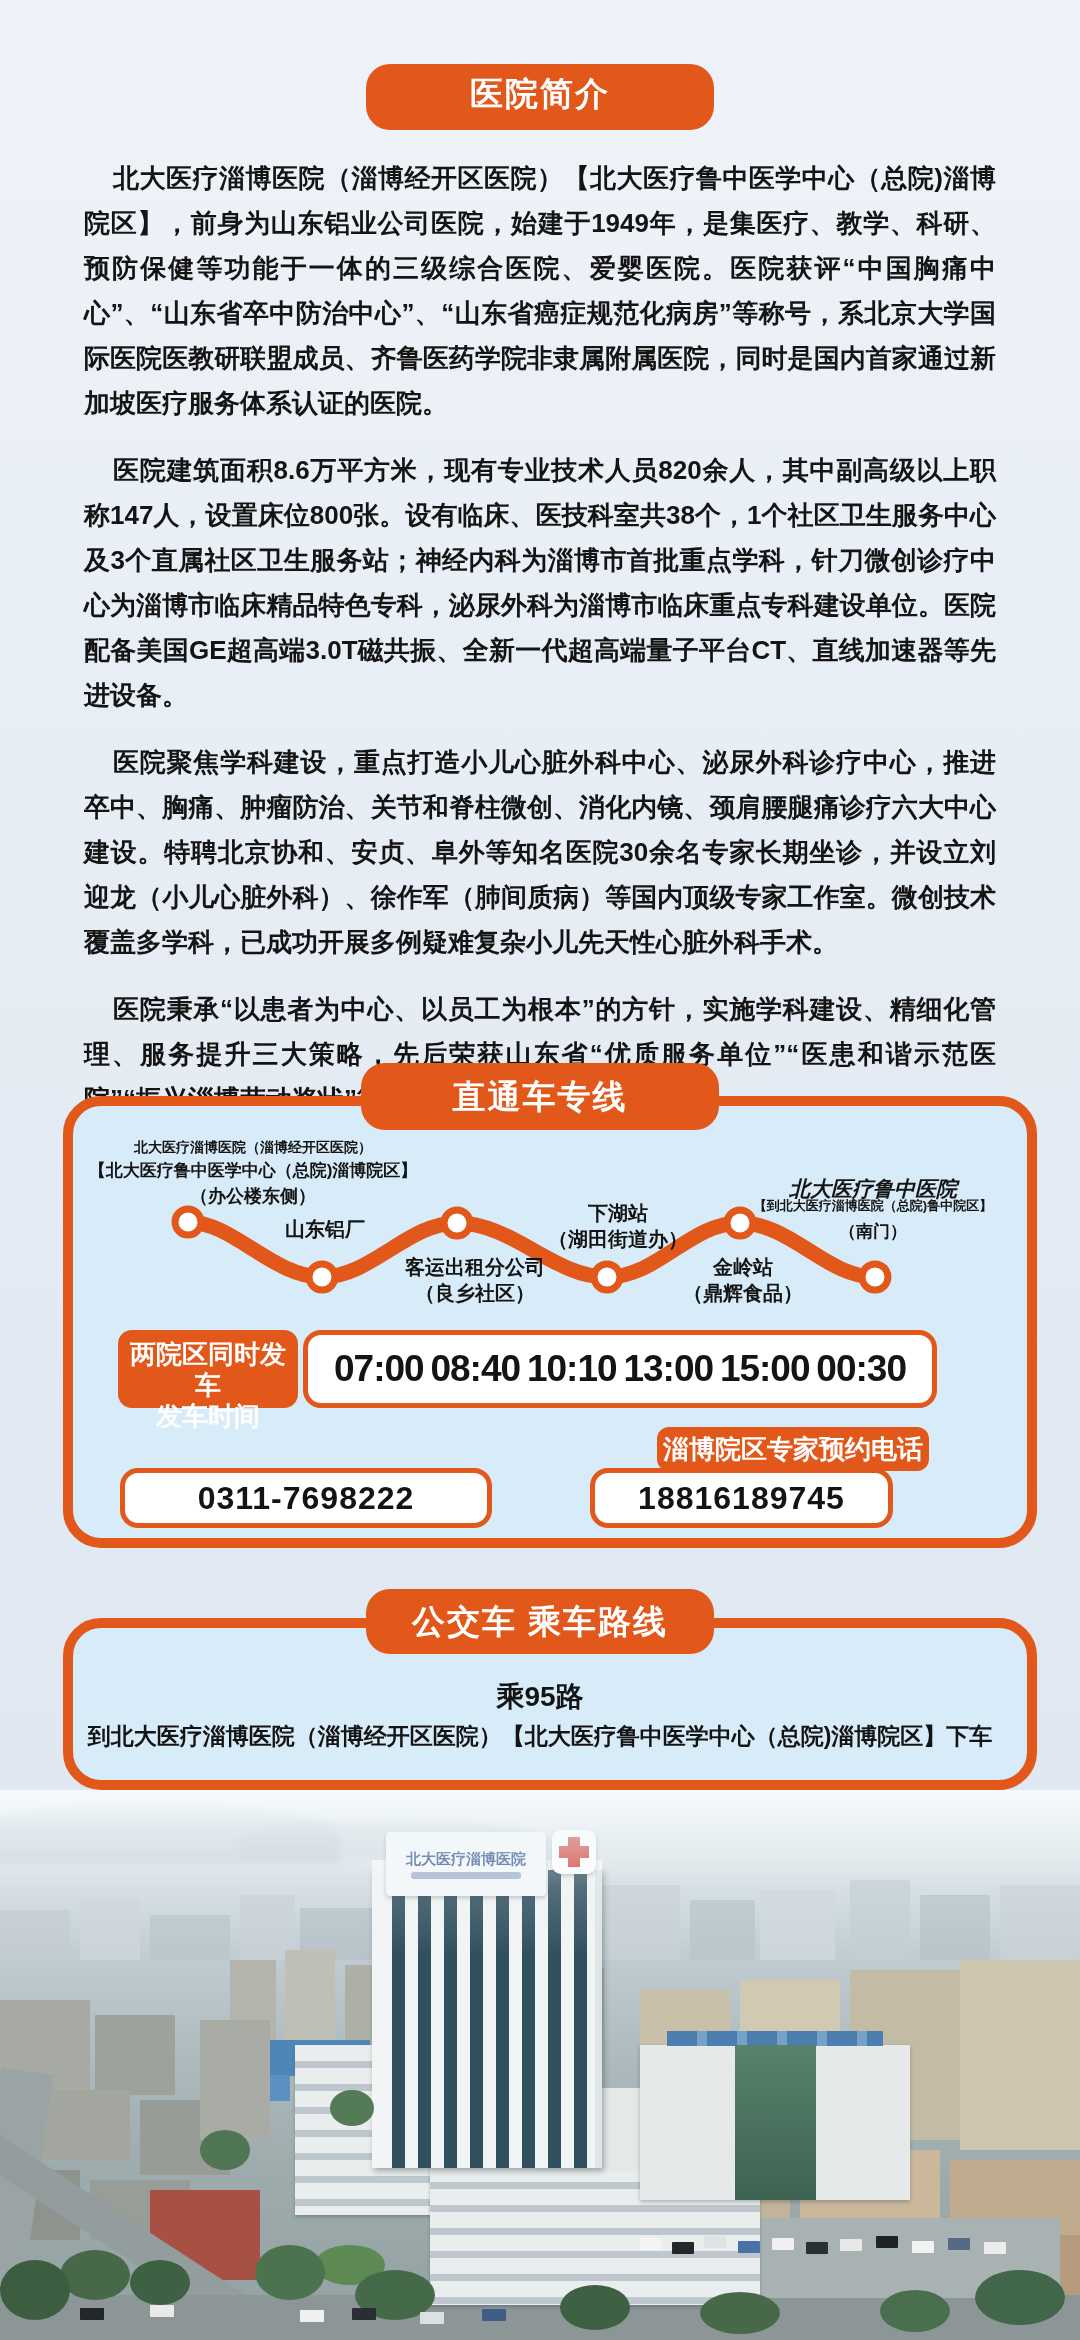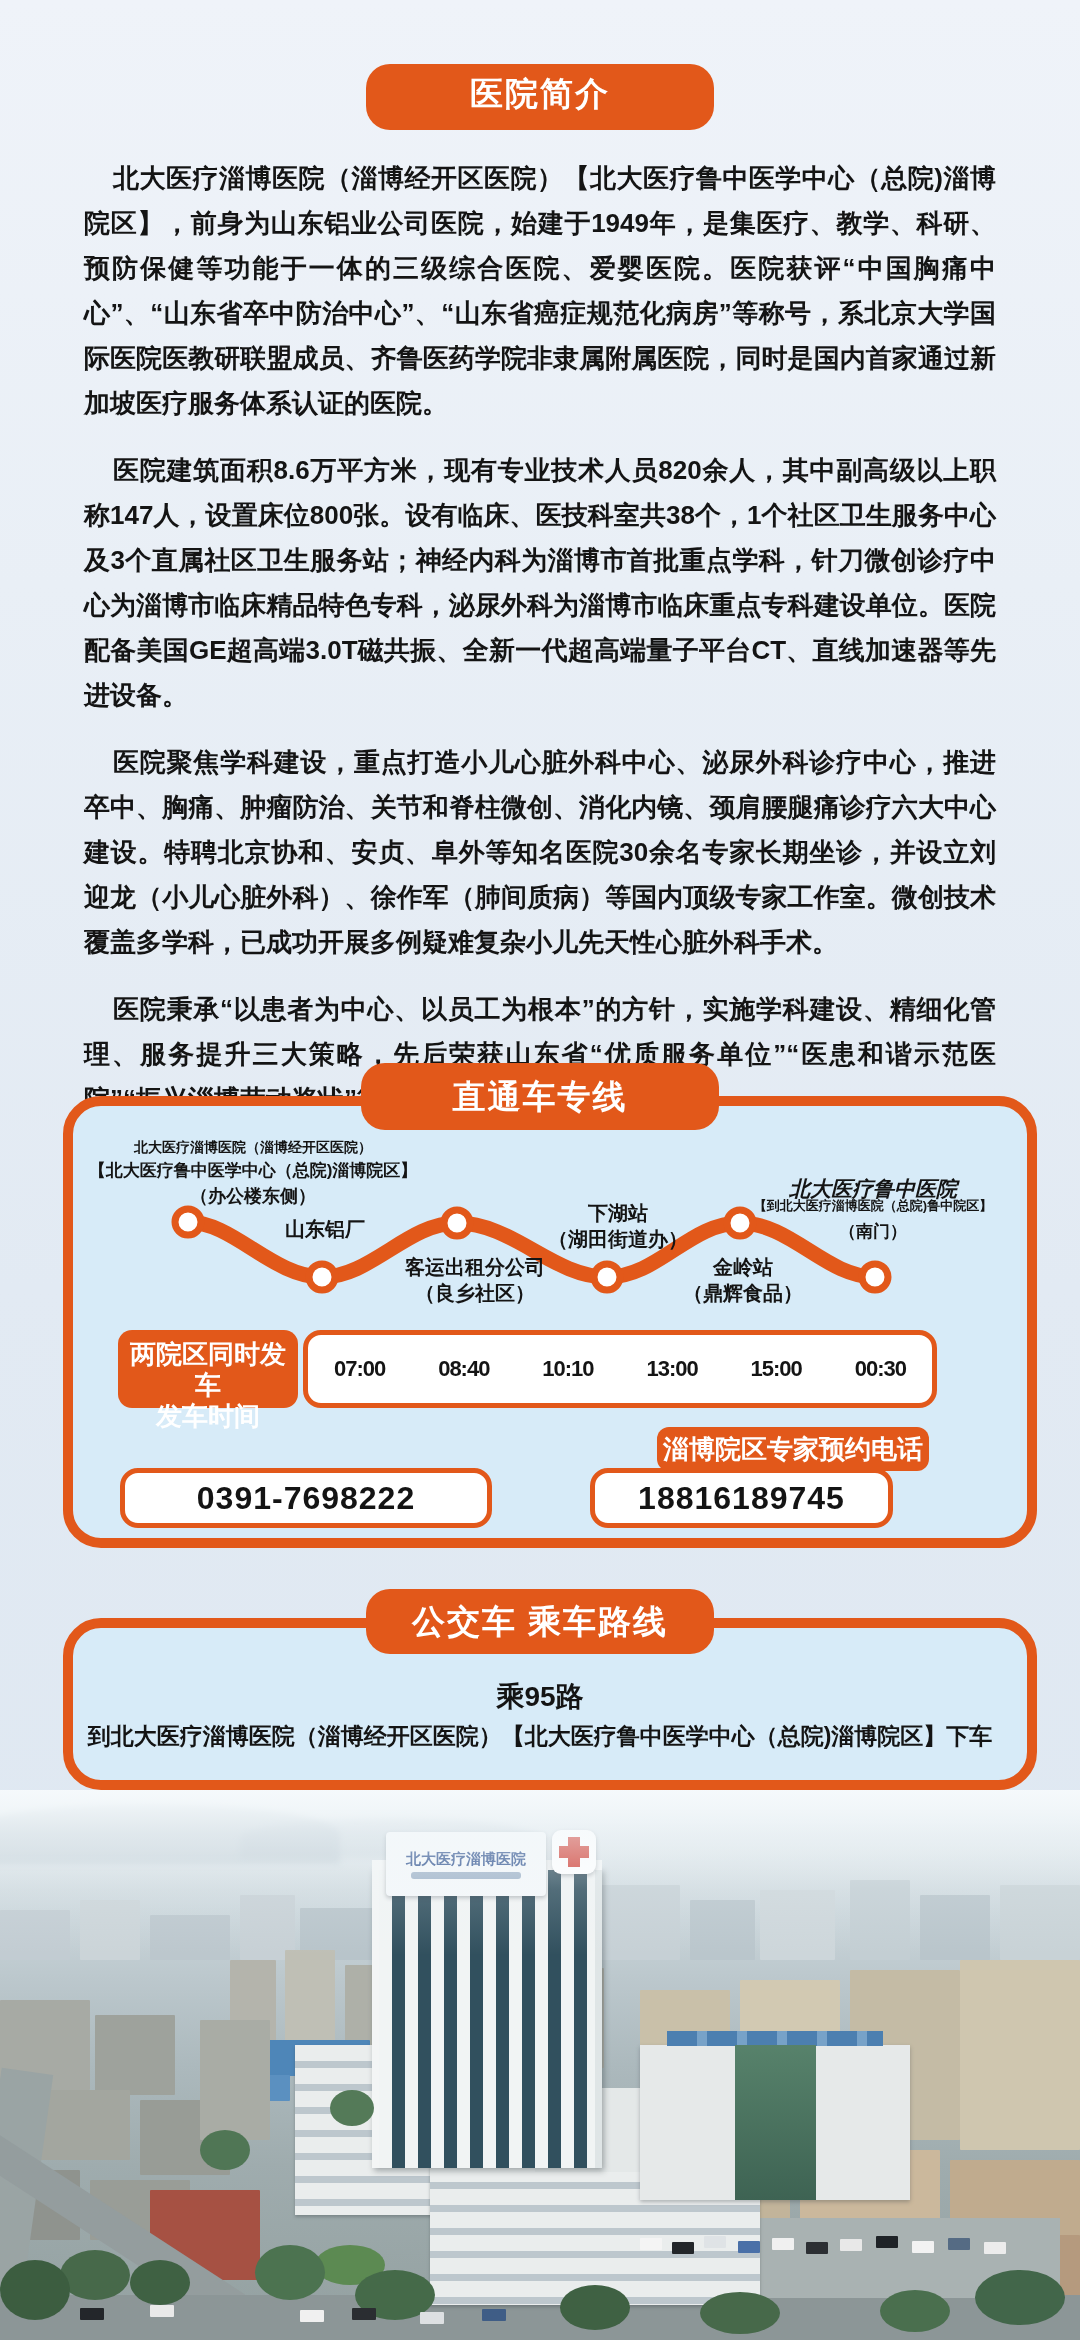--- a/index.html
+++ b/index.html
@@ -42,21 +42,21 @@
   .st6 .l1{font-size:21px;font-style:italic;}
   .st6 .l2{font-size:13px;}
   .st6 .l3{font-size:17px;margin-top:9px;}
 
   .depart-label{position:absolute;left:45px;top:224px;width:180px;height:78px;
     background:#E2581A;border-radius:14px;color:#fff;text-align:center;
     font-size:26px;line-height:31px;padding-top:9px;box-sizing:border-box;}
   .depart-times{position:absolute;left:230px;top:224px;width:634px;height:78px;
     background:#fff;border:5px solid #E2581A;border-radius:18px;box-sizing:border-box;
     display:flex;align-items:center;justify-content:space-between;padding:0 26px;
-    font-size:22px;letter-spacing:-1px;color:#141414;}
+    font-size:37px;letter-spacing:-1px;color:#141414;}
 
   .phone-tag{position:absolute;top:321px;height:44px;background:#E2581A;color:#fff;
     border-radius:12px;font-size:26px;text-align:center;line-height:44px;z-index:2;}
   #tag-l{left:45px;width:288px;}
   #tag-r{left:584px;width:272px;}
   .phone-box{position:absolute;top:362px;height:60px;background:#fff;
     border:5px solid #E2581A;border-radius:18px;box-sizing:border-box;text-align:center;
     font-size:32px;line-height:50px;letter-spacing:1px;color:#141414;}
   #phone-l{left:47px;width:372px;}
   #phone-r{left:517px;width:303px;}
@@ -160,21 +160,21 @@
     </div>
     <div class="depart-times">
       <span>07:00</span>
       <span>08:40</span>
       <span>10:10</span>
       <span>13:00</span>
       <span>15:00</span>
       <span>00:30</span>
     </div>
 
-    <div class="phone-box" id="phone-l">0391-7698222</div>
+    <div class="phone-box" id="phone-l">0311-7698222</div>
     <div class="phone-tag" id="tag-r">淄博院区专家预约电话</div>
     <div class="phone-box" id="phone-r">18816189745</div>
   </div>
 
   <div class="banner" id="banner-bus">公交车 乘车路线</div>
 
   <div class="panel" id="bus-panel">
     <div class="bus-line1">乘95路</div>
     <div class="bus-line2">到北大医疗淄博医院（淄博经开区医院）【北大医疗鲁中医学中心（总院)淄博院区】下车</div>
   </div>

